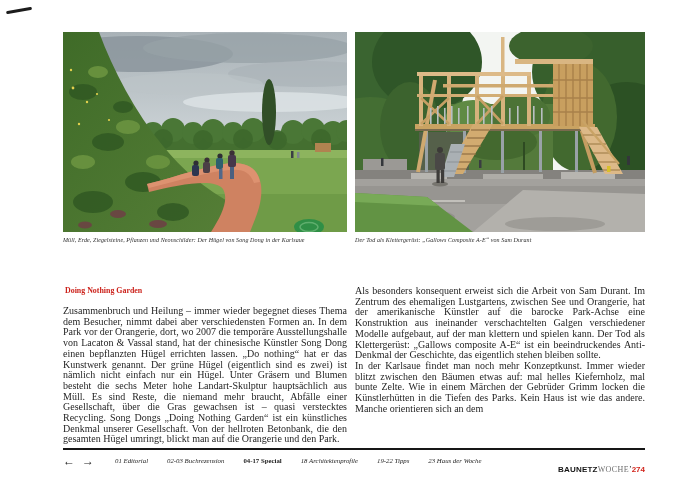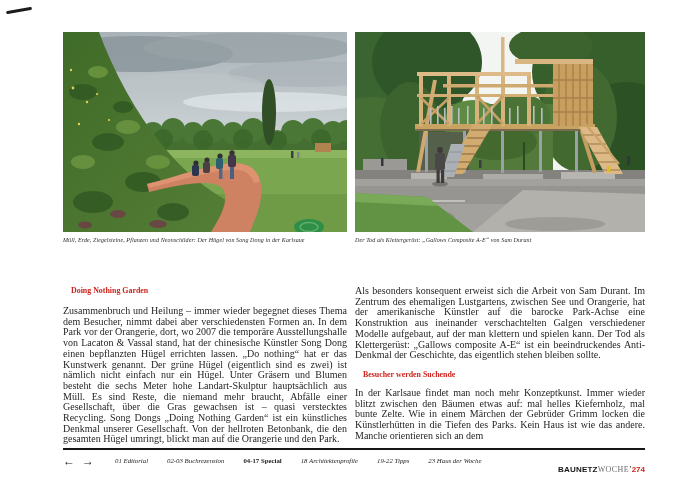--- a/index.html
+++ b/index.html
@@ -15,21 +15,21 @@
   .fig-left{left:63px;top:32px;width:284px;}
   .fig-right{left:355px;top:32px;width:290px;}
   .fig svg{display:block;width:100%;height:200px;}
   .fig figcaption{
     margin-top:5px;font-style:italic;font-size:6px;line-height:7px;color:#2b2b2b;letter-spacing:.1px;
   }
   .col{position:absolute;top:286px;}
   .col-left{left:63px;width:284px;}
   .col-right{left:355px;width:290px;}
   .col h2{
-    margin:0 0 11px 8px;font-size:7.9px;line-height:9px;font-weight:bold;color:#cc231c;
+    margin:0 0 11px 2px;font-size:7.9px;line-height:9px;font-weight:bold;color:#cc231c;
   }
   .col-right h2{margin-top:9px;margin-bottom:9px;}
   .col p{
     margin:0;font-size:10px;line-height:10.7px;text-align:justify;color:#1f1f1f;
   }
   footer{position:absolute;left:63px;top:448px;width:582px;}
   .rule{height:2px;background:#161616;}
   .navrow{display:flex;align-items:center;margin-top:4px;height:13px;position:relative;}
   .arrow{
     font-family:"Liberation Serif",serif;font-size:12px;line-height:12px;color:#1a1a1a;
@@ -273,21 +273,20 @@
   <figcaption>Der Tod als Klettergerüst: „Gallows Composite A-E“ von Sam Durant</figcaption>
 </figure>
 
 <section class="col col-left">
   <h2>Doing Nothing Garden</h2>
   <p>Zusammenbruch und Heilung – immer wieder begegnet dieses Thema dem Besucher, nimmt dabei aber verschiedensten Formen an. In dem Park vor der Orangerie, dort, wo 2007 die temporäre Ausstellungshalle von Lacaton &amp; Vassal stand, hat der chinesische Künstler Song Dong einen bepflanzten Hügel errichten lassen. „Do nothing“ hat er das Kunstwerk genannt. Der grüne Hügel (eigentlich sind es zwei) ist nämlich nicht einfach nur ein Hügel. Unter Gräsern und Blumen besteht die sechs Meter hohe Landart-Skulptur hauptsächlich aus Müll. Es sind Reste, die niemand mehr braucht, Abfälle einer Gesellschaft, über die Gras gewachsen ist – quasi verstecktes Recycling. Song Dongs „Doing Nothing Garden“ ist ein künstliches Denkmal unserer Gesellschaft. Von der hellroten Betonbank, die den gesamten Hügel umringt, blickt man auf die Orangerie und den Park.</p>
 </section>
 
 <section class="col col-right">
   <p>Als besonders konsequent erweist sich die Arbeit von Sam Durant. Im Zentrum des ehemaligen Lustgartens, zwischen See und Orangerie, hat der amerikanische Künstler auf die barocke Park-Achse eine Konstruktion aus ineinander verschachtelten Galgen verschiedener Modelle aufgebaut, auf der man klettern und spielen kann. Der Tod als Klettergerüst: „Gallows composite A-E“ ist ein beeindruckendes Anti-Denkmal der Geschichte, das eigentlich stehen bleiben sollte.</p>
-  <h2>Besucher werden Suchende</h2>
   <p>In der Karlsaue findet man noch mehr Konzeptkunst. Immer wieder blitzt zwischen den Bäumen etwas auf: mal helles Kiefernholz, mal bunte Zelte. Wie in einem Märchen der Gebrüder Grimm locken die Künstlerhütten in die Tiefen des Parks. Kein Haus ist wie das andere. Manche orientieren sich an dem</p>
 </section>
 
 <footer>
   <div class="rule"></div>
   <div class="navrow">
     <a class="arrow">←</a>
     <a class="arrow">→</a>
     <nav class="items">
       <a>01 Editorial</a>

